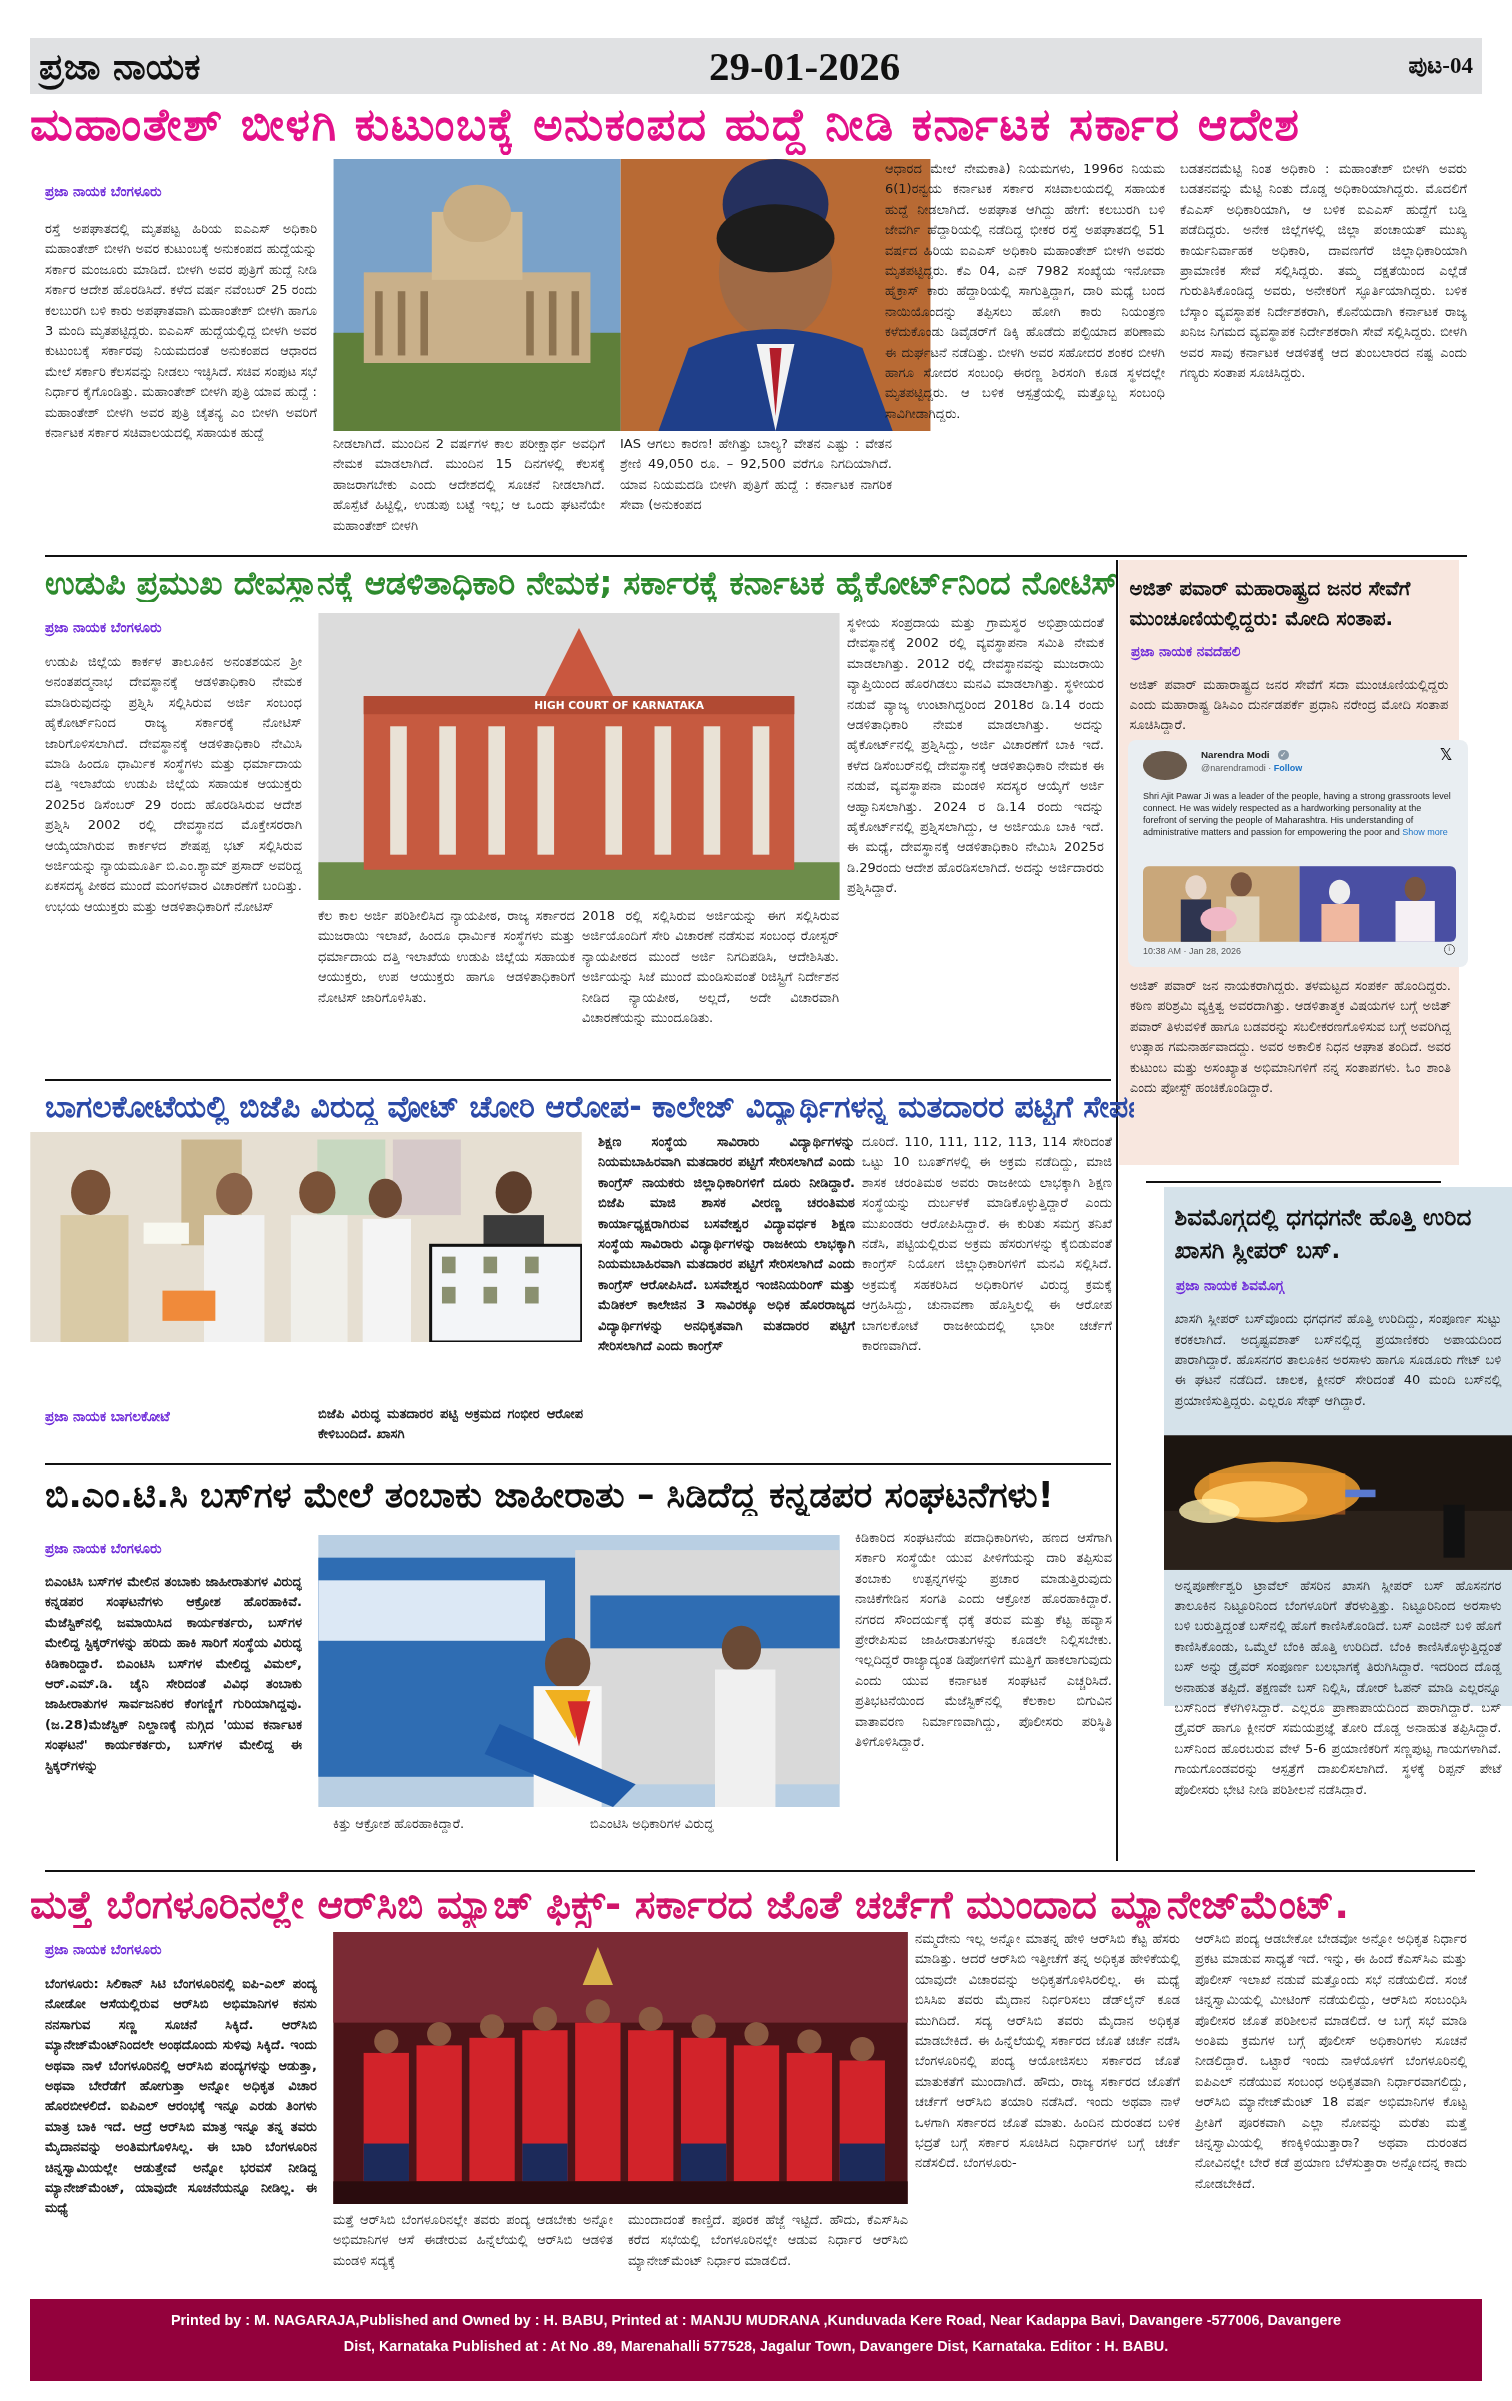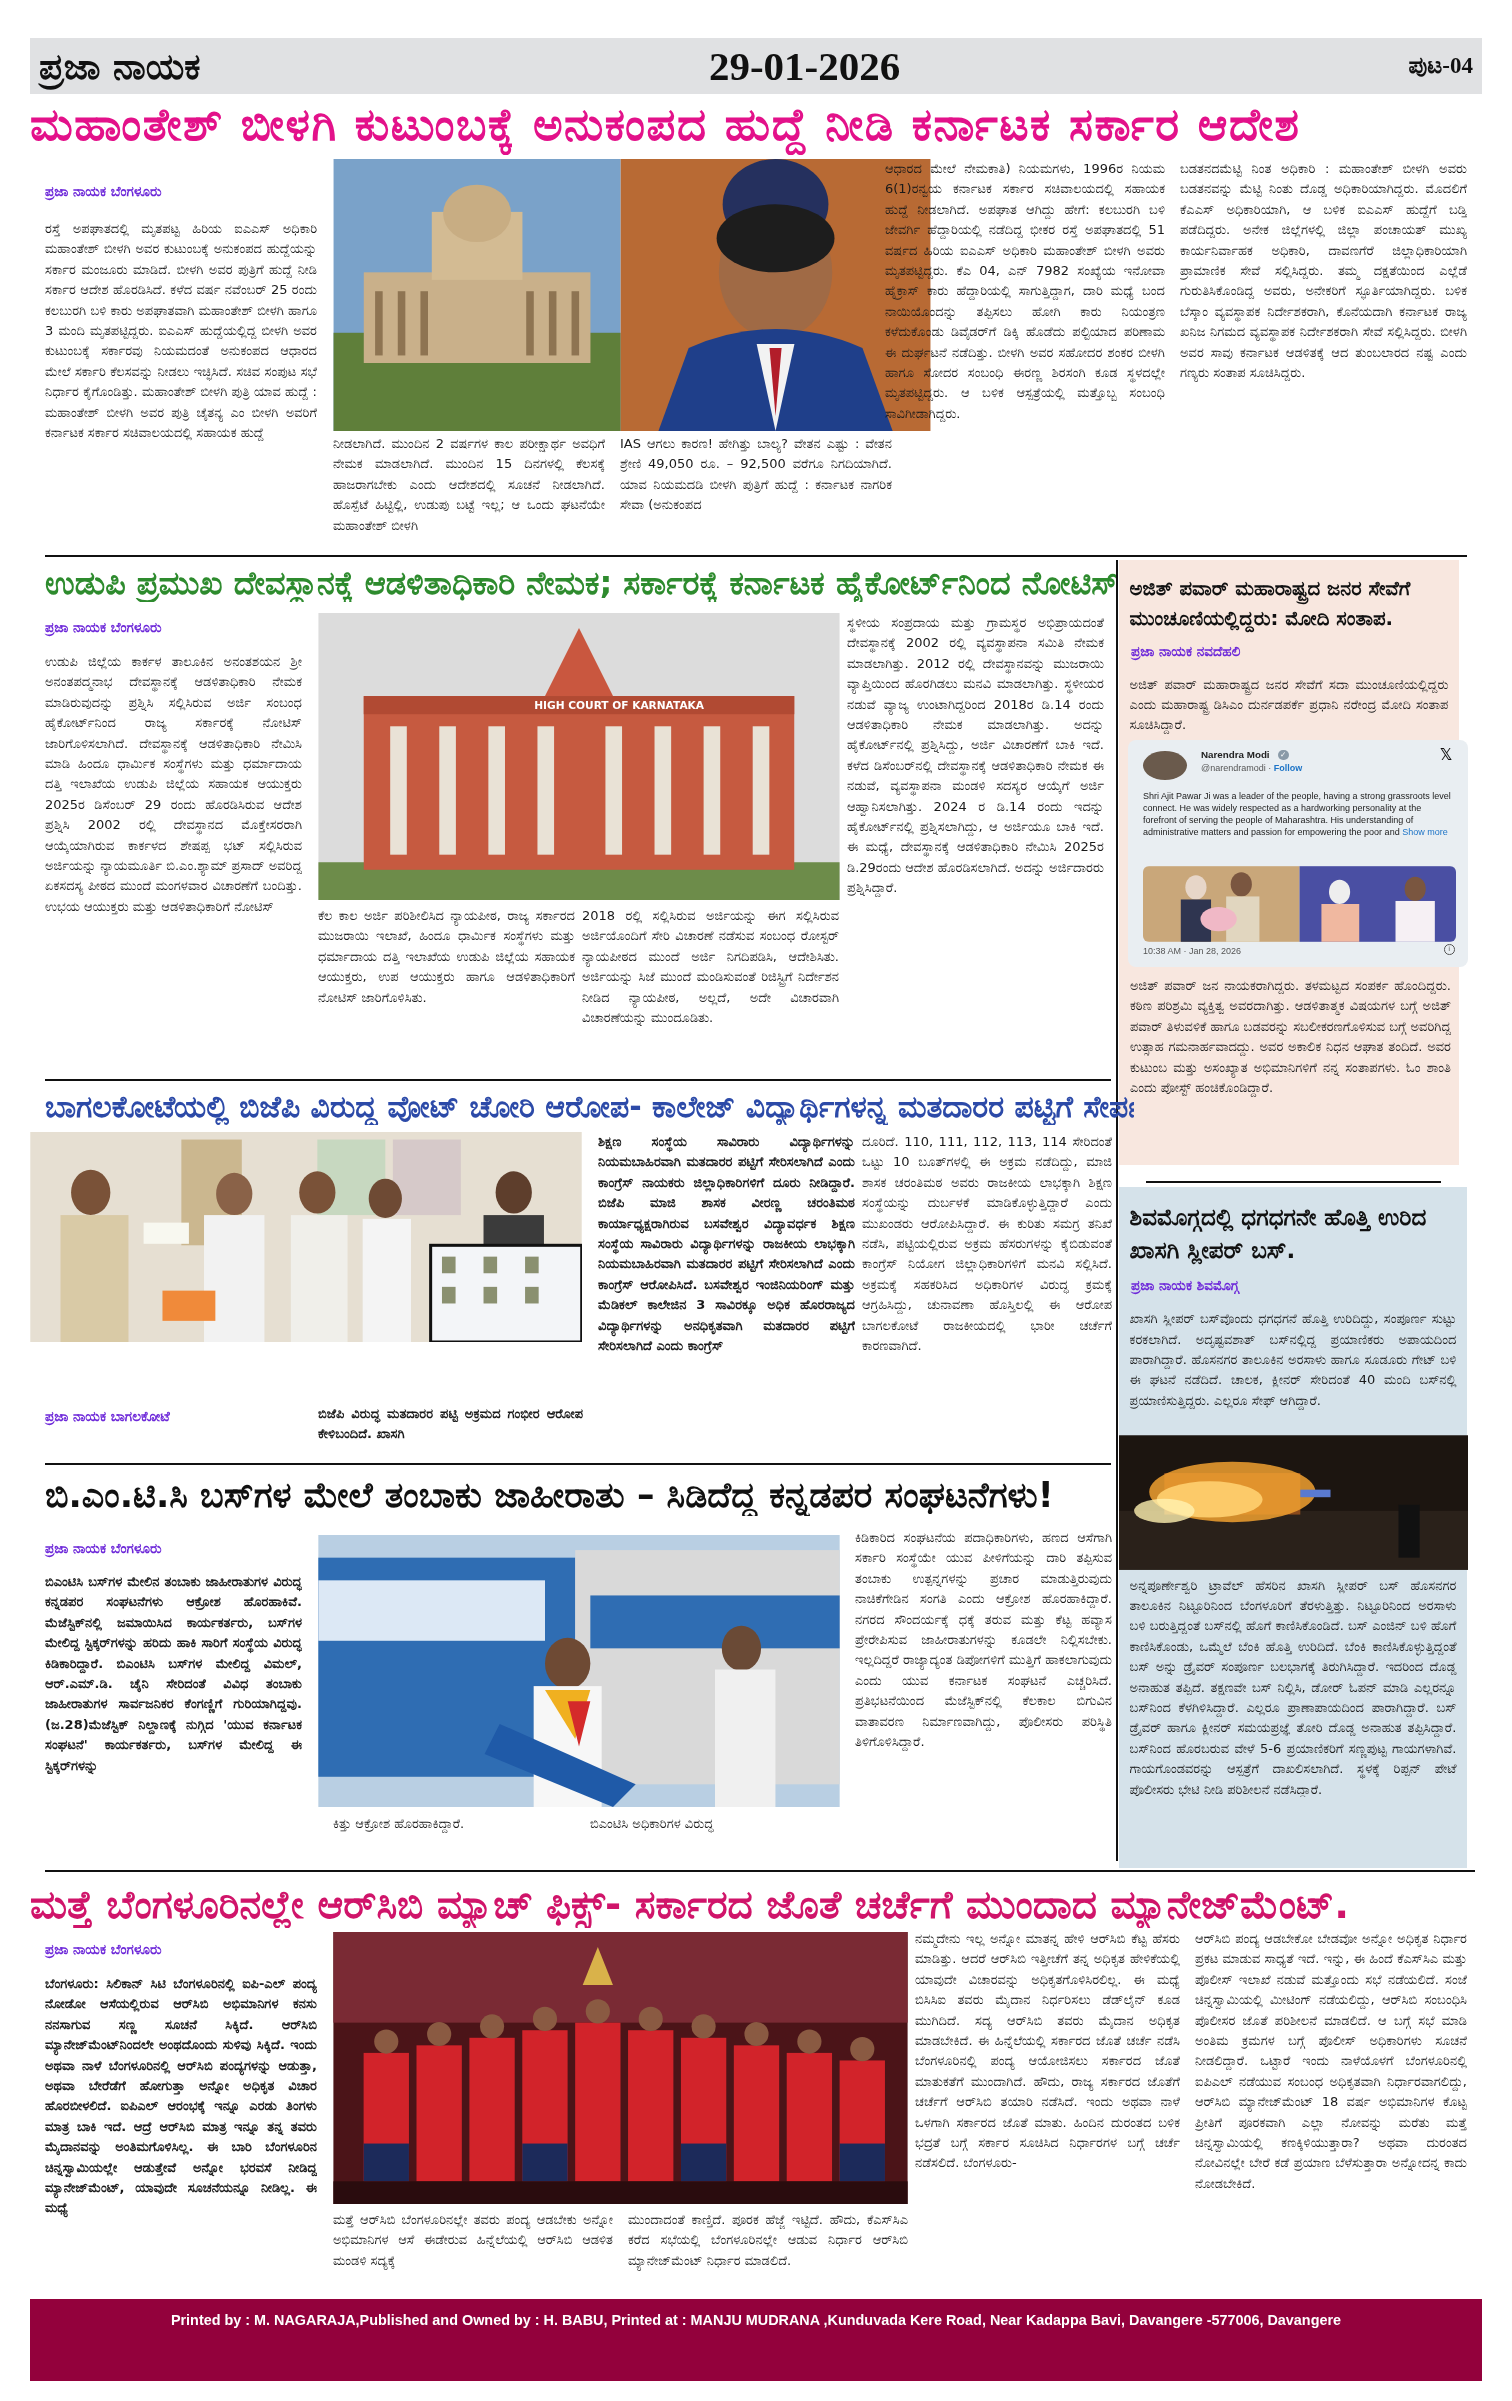--- a/index.html
+++ b/index.html
@@ -15,21 +15,21 @@
 .h3{left:45px;top:1089px;width:1089px;font-size:30px;color:#2c4aa8}
 .h4{left:45px;top:1475px;width:1089px;font-size:35px;color:#111}
 .h5{left:30px;top:1882px;width:1452px;font-size:39px;color:#d0146a}
 .byline{font-size:13.6px;font-weight:bold;color:#6d28d9}
 .body{font-family:"DejaVu Sans",sans-serif;font-size:13px;line-height:20.4px;text-align:justify;color:#1a1a1a;overflow:hidden}
 .rule{height:2.3px;background:#111}
 .vrule{width:1.5px;background:#111}
 .img{overflow:hidden}
 .caption{font-size:13px;line-height:20.4px;text-align:justify;color:#1a1a1a;overflow:hidden}
 .side1{left:1119px;top:560px;width:340px;height:605px;background:#f8e7df}
-.side2{left:1119px;top:1187px;width:348px;height:681px;background:#d5e2ea}
+.side2{left:1164px;top:1187px;width:348px;height:519px;background:#d5e2ea}
 .side-head{font-size:19.7px;font-weight:bold;line-height:30px;color:#111;padding:13.6px 10.6px 4.5px}
 .tweet{left:1128px;top:740px;width:340px;height:227px;background:#e9eef2;border-radius:8px}
 .footer{left:30px;top:2299px;width:1452px;height:82px;background:#93013c;color:#ffffff;text-align:center;font-family:"Liberation Sans",sans-serif;font-weight:bold;font-size:14.4px;line-height:26px;padding-top:7.6px}
 </style>
 </head>
 <body>
 
 <div class="abs masthead">
   <span class="mast-name">ಪ್ರಜಾ ನಾಯಕ</span>
   <span class="mast-date">29-01-2026</span>
@@ -251,14 +251,15 @@
     <rect x="0" y="330" width="760" height="30" fill="#2a0c0e"></rect>
   </svg>
 </div>
 <div class="abs caption" style="left:333px;top:2210px;width:280px;height:83px">ಮತ್ತೆ ಆರ್‌ಸಿಬಿ ಬೆಂಗಳೂರಿನಲ್ಲೇ ತವರು ಪಂದ್ಯ ಆಡಬೇಕು ಅನ್ನೋ ಅಭಿಮಾನಿಗಳ ಆಸೆ ಈಡೇರುವ ಹಿನ್ನೆಲೆಯಲ್ಲಿ ಆರ್‌ಸಿಬಿ ಆಡಳಿತ ಮಂಡಳಿ ಸದ್ಯಕ್ಕೆ</div>
 <div class="abs caption" style="left:628px;top:2210px;width:280px;height:83px">ಮುಂದಾದಂತೆ ಕಾಣ್ತಿದೆ. ಪೂರಕ ಹೆಜ್ಜೆ ಇಟ್ಟಿದೆ. ಹೌದು, ಕೆಎಸ್‌ಸಿಎ ಕರೆದ ಸಭೆಯಲ್ಲಿ ಬೆಂಗಳೂರಿನಲ್ಲೇ ಆಡುವ ನಿರ್ಧಾರ ಆರ್‌ಸಿಬಿ ಮ್ಯಾನೇಜ್‌ಮೆಂಟ್ ನಿರ್ಧಾರ ಮಾಡಲಿದೆ.</div>
 <div class="abs body" style="left:915px;top:1929px;width:265px;height:363px">ನಮ್ಮದೇನು ಇಲ್ಲ ಅನ್ನೋ ಮಾತನ್ನ ಹೇಳಿ ಆರ್‌ಸಿಬಿ ಕೆಟ್ಟ ಹೆಸರು ಮಾಡಿತ್ತು. ಆದರೆ ಆರ್‌ಸಿಬಿ ಇತ್ತೀಚೆಗೆ ತನ್ನ ಅಧಿಕೃತ ಹೇಳಿಕೆಯಲ್ಲಿ ಯಾವುದೇ ವಿಚಾರವನ್ನು ಅಧಿಕೃತಗೊಳಿಸಿರಲಿಲ್ಲ. ಈ ಮಧ್ಯೆ ಬಿಸಿಸಿಐ ತವರು ಮೈದಾನ ನಿರ್ಧರಿಸಲು ಡೆಡ್‌ಲೈನ್ ಕೂಡ ಮುಗಿದಿದೆ. ಸದ್ಯ ಆರ್‌ಸಿಬಿ ತವರು ಮೈದಾನ ಅಧಿಕೃತ ಮಾಡಬೇಕಿದೆ. ಈ ಹಿನ್ನೆಲೆಯಲ್ಲಿ ಸರ್ಕಾರದ ಜೊತೆ ಚರ್ಚೆ ನಡೆಸಿ ಬೆಂಗಳೂರಿನಲ್ಲಿ ಪಂದ್ಯ ಆಯೋಜಿಸಲು ಸರ್ಕಾರದ ಜೊತೆ ಮಾತುಕತೆಗೆ ಮುಂದಾಗಿದೆ. ಹೌದು, ರಾಜ್ಯ ಸರ್ಕಾರದ ಜೊತೆಗೆ ಚರ್ಚೆಗೆ ಆರ್‌ಸಿಬಿ ತಯಾರಿ ನಡೆಸಿದೆ. ಇಂದು ಅಥವಾ ನಾಳೆ ಒಳಗಾಗಿ ಸರ್ಕಾರದ ಜೊತೆ ಮಾತು. ಹಿಂದಿನ ದುರಂತದ ಬಳಿಕ ಭದ್ರತೆ ಬಗ್ಗೆ ಸರ್ಕಾರ ಸೂಚಿಸಿದ ನಿರ್ಧಾರಗಳ ಬಗ್ಗೆ ಚರ್ಚೆ ನಡೆಸಲಿದೆ. ಬೆಂಗಳೂರು-</div>
 <div class="abs body" style="left:1195px;top:1929px;width:272px;height:363px">ಆರ್‌ಸಿಬಿ ಪಂದ್ಯ ಆಡಬೇಕೋ ಬೇಡವೋ ಅನ್ನೋ ಅಧಿಕೃತ ನಿರ್ಧಾರ ಪ್ರಕಟ ಮಾಡುವ ಸಾಧ್ಯತೆ ಇದೆ. ಇನ್ನು, ಈ ಹಿಂದೆ ಕೆಎಸ್‌ಸಿಎ ಮತ್ತು ಪೊಲೀಸ್ ಇಲಾಖೆ ನಡುವೆ ಮತ್ತೊಂದು ಸಭೆ ನಡೆಯಲಿದೆ. ಸಂಜೆ ಚಿನ್ನಸ್ವಾಮಿಯಲ್ಲಿ ಮೀಟಿಂಗ್ ನಡೆಯಲಿದ್ದು, ಆರ್‌ಸಿಬಿ ಸಂಬಂಧಿಸಿ ಪೊಲೀಸರ ಜೊತೆ ಪರಿಶೀಲನೆ ಮಾಡಲಿದೆ. ಆ ಬಗ್ಗೆ ಸಭೆ ಮಾಡಿ ಅಂತಿಮ ಕ್ರಮಗಳ ಬಗ್ಗೆ ಪೊಲೀಸ್ ಅಧಿಕಾರಿಗಳು ಸೂಚನೆ ನೀಡಲಿದ್ದಾರೆ. ಒಟ್ಟಾರೆ ಇಂದು ನಾಳೆಯೊಳಗೆ ಬೆಂಗಳೂರಿನಲ್ಲಿ ಐಪಿಎಲ್ ನಡೆಯುವ ಸಂಬಂಧ ಅಧಿಕೃತವಾಗಿ ನಿರ್ಧಾರವಾಗಲಿದ್ದು, ಆರ್‌ಸಿಬಿ ಮ್ಯಾನೇಜ್‌ಮೆಂಟ್ 18 ವರ್ಷ ಅಭಿಮಾನಿಗಳ ಕೊಟ್ಟ ಪ್ರೀತಿಗೆ ಪೂರಕವಾಗಿ ಎಲ್ಲಾ ನೋವನ್ನು ಮರೆತು ಮತ್ತೆ ಚಿನ್ನಸ್ವಾಮಿಯಲ್ಲಿ ಕಣಕ್ಕಿಳಿಯುತ್ತಾರಾ? ಅಥವಾ ದುರಂತದ ನೋವಿನಲ್ಲೇ ಬೇರೆ ಕಡೆ ಪ್ರಯಾಣ ಬೆಳೆಸುತ್ತಾರಾ ಅನ್ನೋದನ್ನ ಕಾದು ನೋಡಬೇಕಿದೆ.</div>
 
 <div class="abs footer">
   <div>Printed by : M. NAGARAJA,Published and Owned by : H. BABU, Printed at : MANJU MUDRANA ,Kunduvada Kere Road, Near Kadappa Bavi, Davangere -577006, Davangere</div>
+  <div>Dist, Karnataka Published at : At No .89, Marenahalli 577528, Jagalur Town, Davangere Dist, Karnataka. Editor : H. BABU.</div>
 </div>
 
 
 </body></html>

